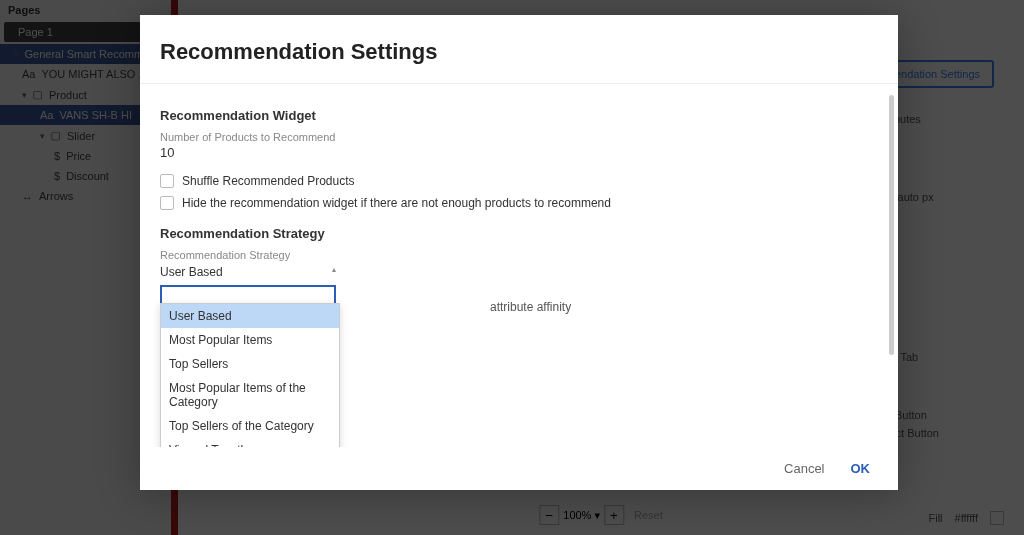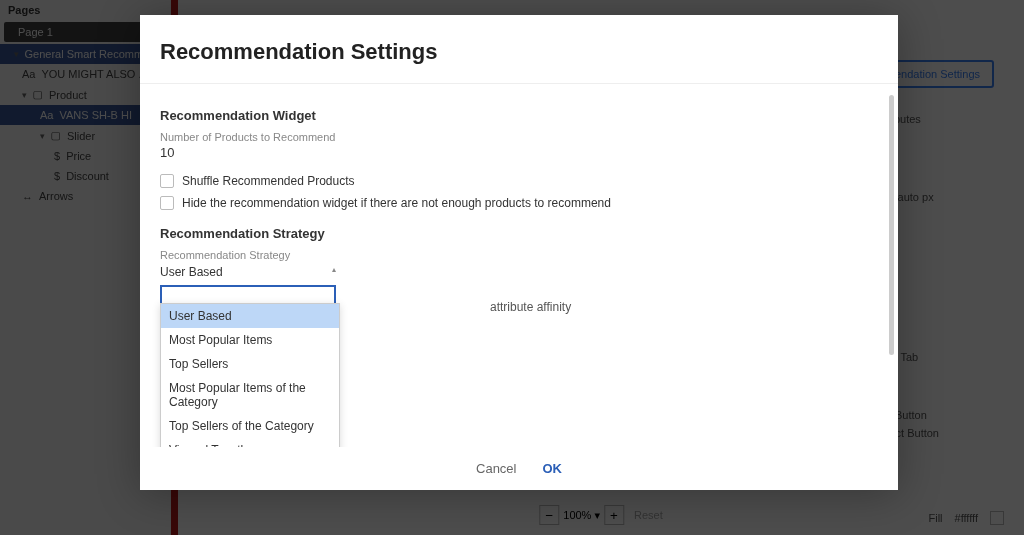--- a/index.html
+++ b/index.html
@@ -39,21 +39,21 @@
 .check-box { width: 14px; height: 14px; border: 1.5px solid #bbb; border-radius: 2px; background: #fff; }
 .select-wrap { position: relative; width: 176px; }
 .select-current { font-size: 12px; color: #333; padding: 2px 0; }
 .select-current .tri { float: right; font-size: 8px; color: #888; }
 .select-search { width: 176px; height: 20px; border: 2px solid #2b5fb7; background: #fff; margin-top: 4px; }
 .dropdown { position: absolute; top: 40px; left: 0; width: 180px; background: #fff; border: 1px solid #ccc; z-index: 5; font-size: 12px; box-shadow: 0 2px 8px rgba(0,0,0,0.15); }
 .dropdown .opt { padding: 5px 8px; color: #333; cursor: pointer; }
 .dropdown .opt.selected { background: #bdd7f7; }
 .caption-behind { position: absolute; left: 350px; top: 216px; font-size: 12px; color: #555; }
 .modal .scrollbar-fake { position: absolute; right: 4px; top: 80px; width: 5px; height: 260px; background: #ccc; border-radius: 3px; }
-.modal-footer { display: flex; justify-content: center; gap: 26px; padding: 14px 28px; font-size: 13px; }
+.modal-footer { display: flex; justify-content: flex-end; gap: 26px; padding: 14px 28px; font-size: 13px; }
 .btn-cancel { color: #666; cursor: pointer; }
 .btn-ok { color: #2b5fb7; font-weight: 600; cursor: pointer; }
 </style>
 </head>
 <body>
 
 <div class="app-bg">
   <div class="left-panel">
     <div class="hdr">Pages</div>
     <div class="page-active">Page 1</div>

